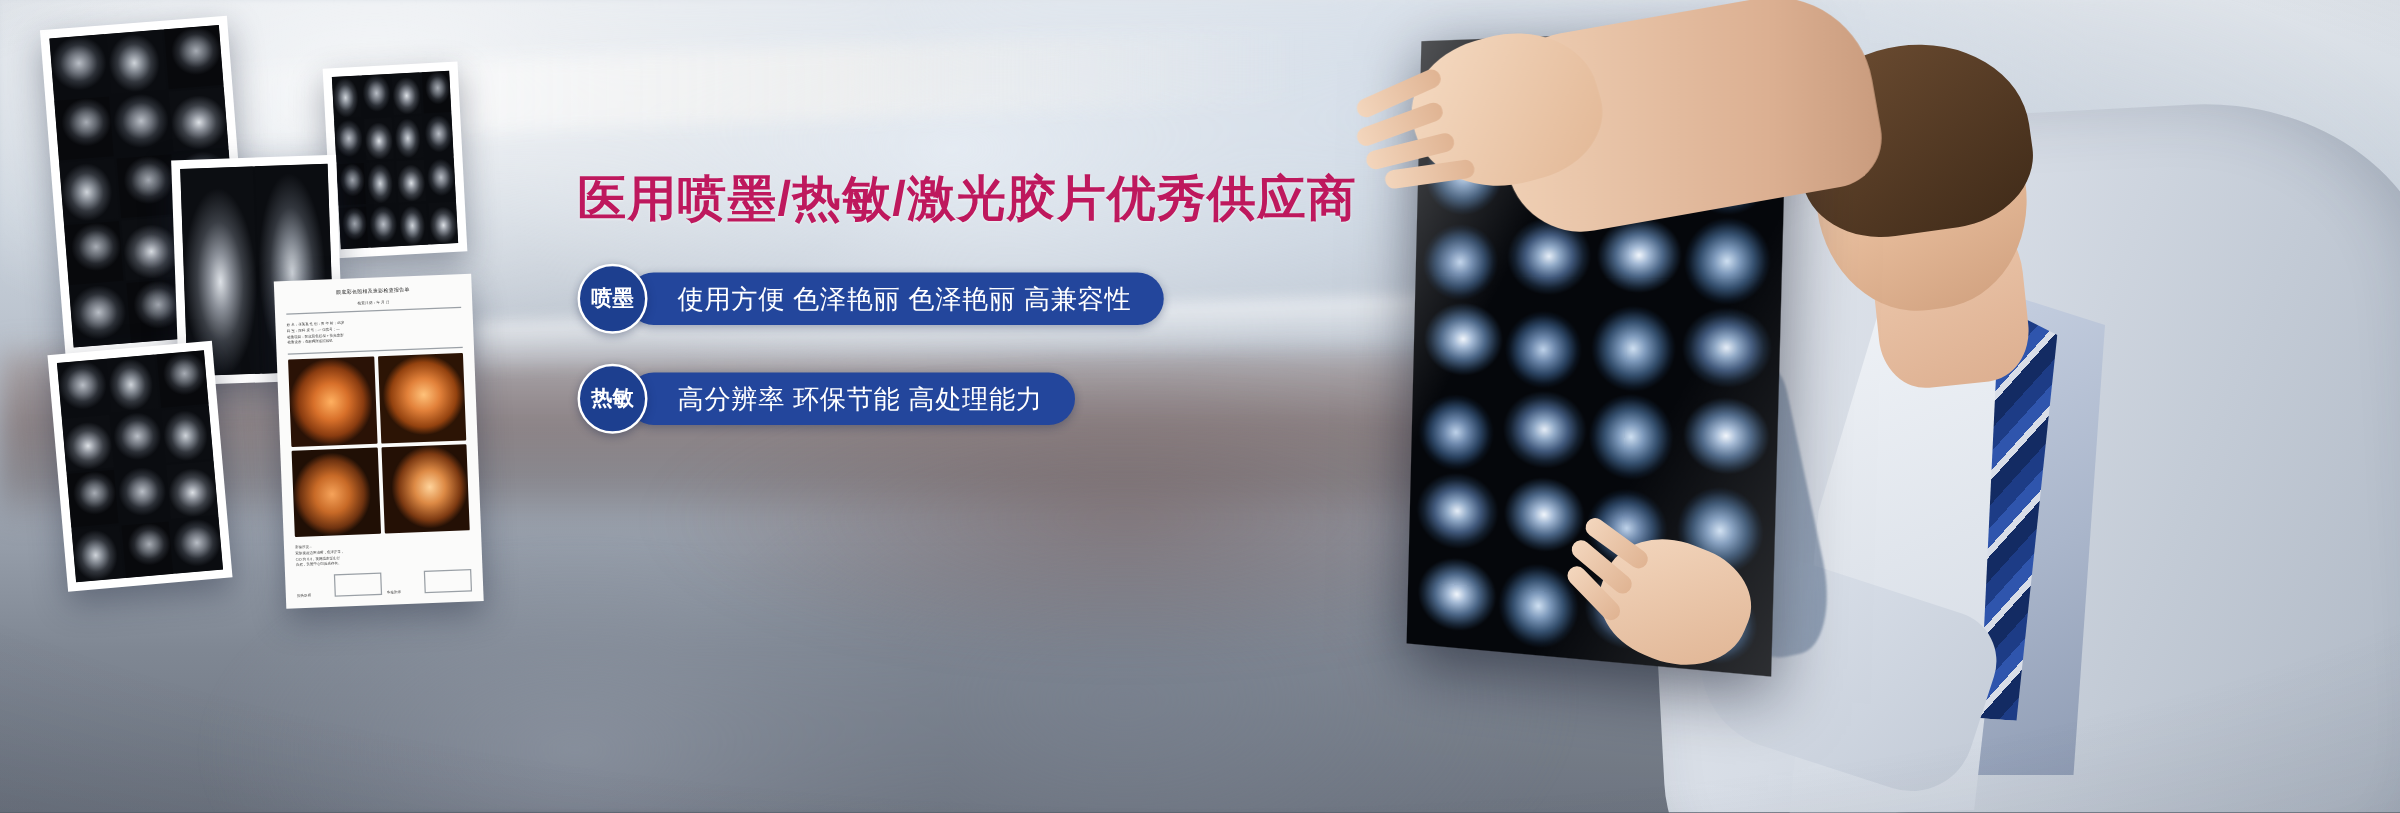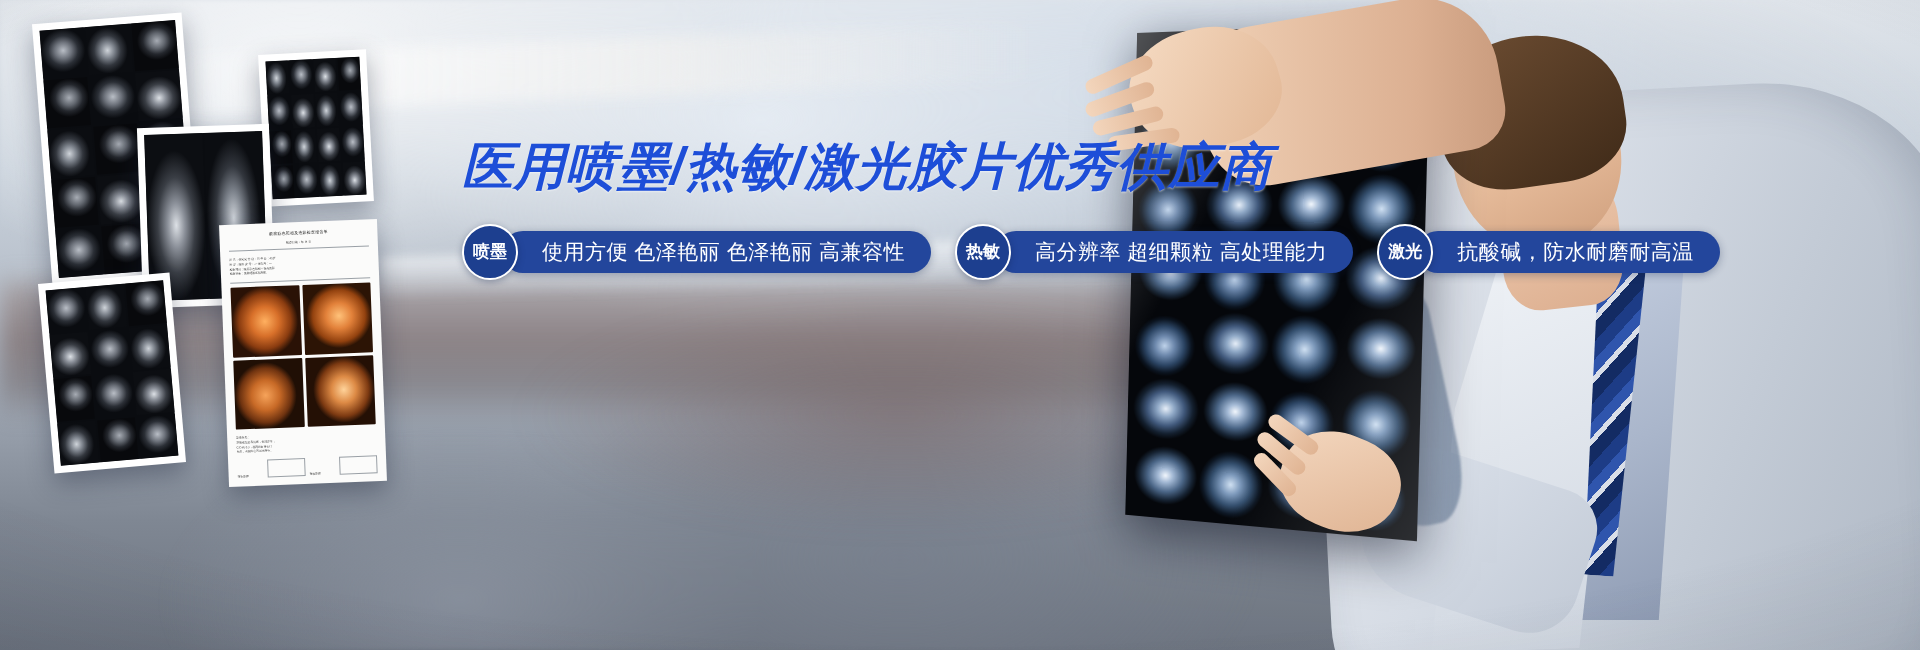--- a/index.html
+++ b/index.html
@@ -304,30 +304,29 @@
   }
 
   
   .copy {
     position: absolute;
     left: 462px;
     top: 140px;
     width: 700px;
   }
   .headline {
-    color: #1d4ed8;
-    font-size: 51px;
+    color: #be185d;
+    font-size: 39px;
     font-weight: bold;
     letter-spacing: 1px;
     line-height: 1.05;
     white-space: nowrap;
     text-shadow: 0 1px 2px rgba(255,255,255,.55);
-    font-style: italic;
-  }
-  .rows { margin-top: 30px; display: flex; flex-direction: row; gap: 24px; justify-content: space-between; }
+  }
+  .rows { margin-top: 30px; display: flex; flex-direction: column; gap: 24px; justify-content: space-between; }
   .row { display: flex; align-items: center; }
   .chip {
     flex: 0 0 auto;
     width: 52px; height: 52px;
     border-radius: 50%;
     background: #1d3f8f;
     border: 2px solid #ffffff;
     color: #ffffff;
     font-size: 17px;
     font-weight: bold;
@@ -536,24 +535,20 @@
 
     <div class="rows">
 
       <div class="row">
         <div class="chip">喷墨</div>
         <div class="pill">使用方便 色泽艳丽 色泽艳丽 高兼容性</div>
       </div>
 
       <div class="row">
         <div class="chip">热敏</div>
-        <div class="pill">高分辨率 超细颗粒 高处理能力</div>
-      </div>
-
-      <div class="row">
-        <div class="chip">激光</div>
-        <div class="pill">抗酸碱，防水耐磨耐高温</div>
-      </div>
+        <div class="pill">高分辨率 环保节能 高处理能力</div>
+      </div>
+
 
     </div>
   </div>
 
 </div>
 
 </body></html>

